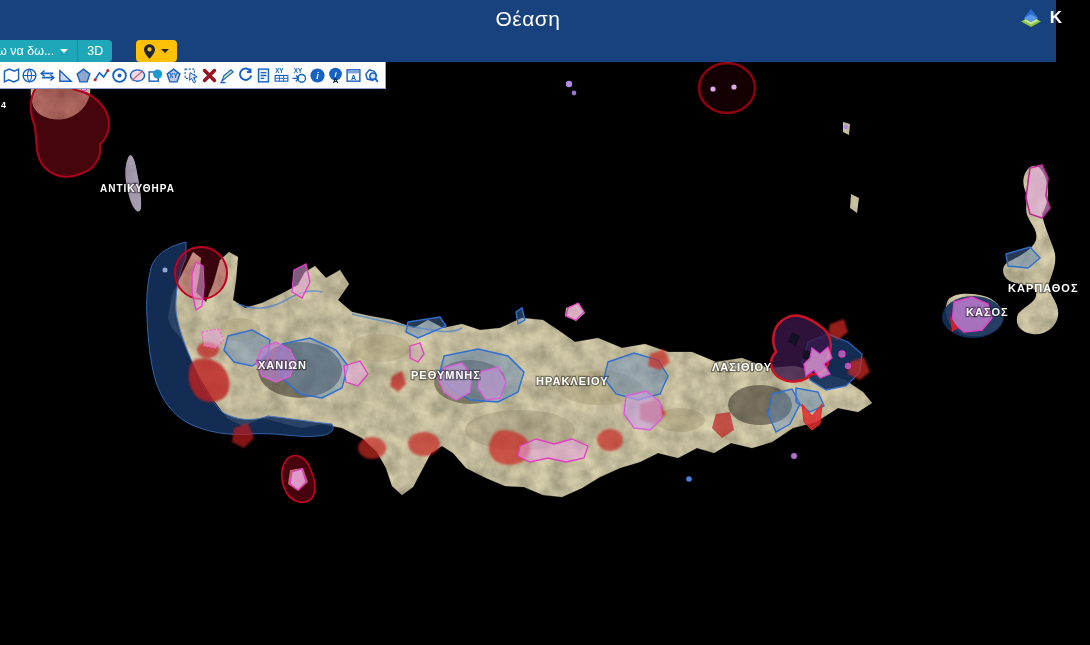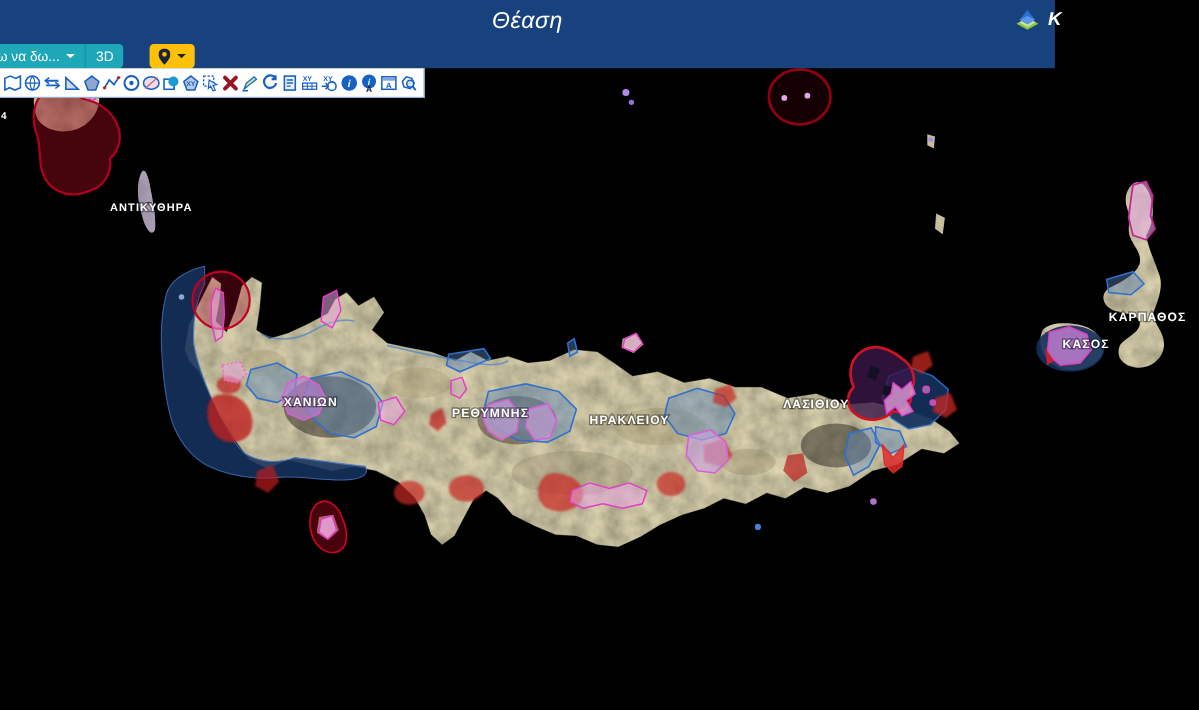--- a/index.html
+++ b/index.html
@@ -2,22 +2,22 @@
 <html><head>
 <meta charset="utf-8">
 <style>
   html,body{margin:0;padding:0}
   body{
     width:1090px;height:645px;position:relative;overflow:hidden;
     background:#000;font-family:"Liberation Sans",sans-serif;
   }
   
   .header{
-    position:absolute;top:0;left:0;width:959px;height:62px;
-    background:#17427e;z-index:5;font-style:italic;
+    position:absolute;top:0;left:0;width:1056px;height:62px;
+    background:#17427e;z-index:5;
   }
   .title-row{position:relative;height:38px;display:flex;align-items:center;justify-content:center}
   .page-title{color:#fff;font-size:21px;letter-spacing:.5px}
   .brand{position:absolute;right:-6px;top:7px;display:flex;align-items:center;gap:7px;color:#fff;font-weight:bold;font-size:17px}
   
   .controls{position:absolute;top:40px;left:0;height:36px;display:flex;gap:24px;z-index:6}
   .btn-group{display:flex;border-radius:4px;overflow:hidden;height:22px}
   .btn{display:flex;align-items:center;padding:0 9px;color:#fff;font-size:12.5px;cursor:pointer;white-space:nowrap}
   .grp-teal{background:#1da7b8;margin-left:-12px}
   .grp-teal .btn + .btn{border-left:1px solid rgba(0,0,0,.15)}

